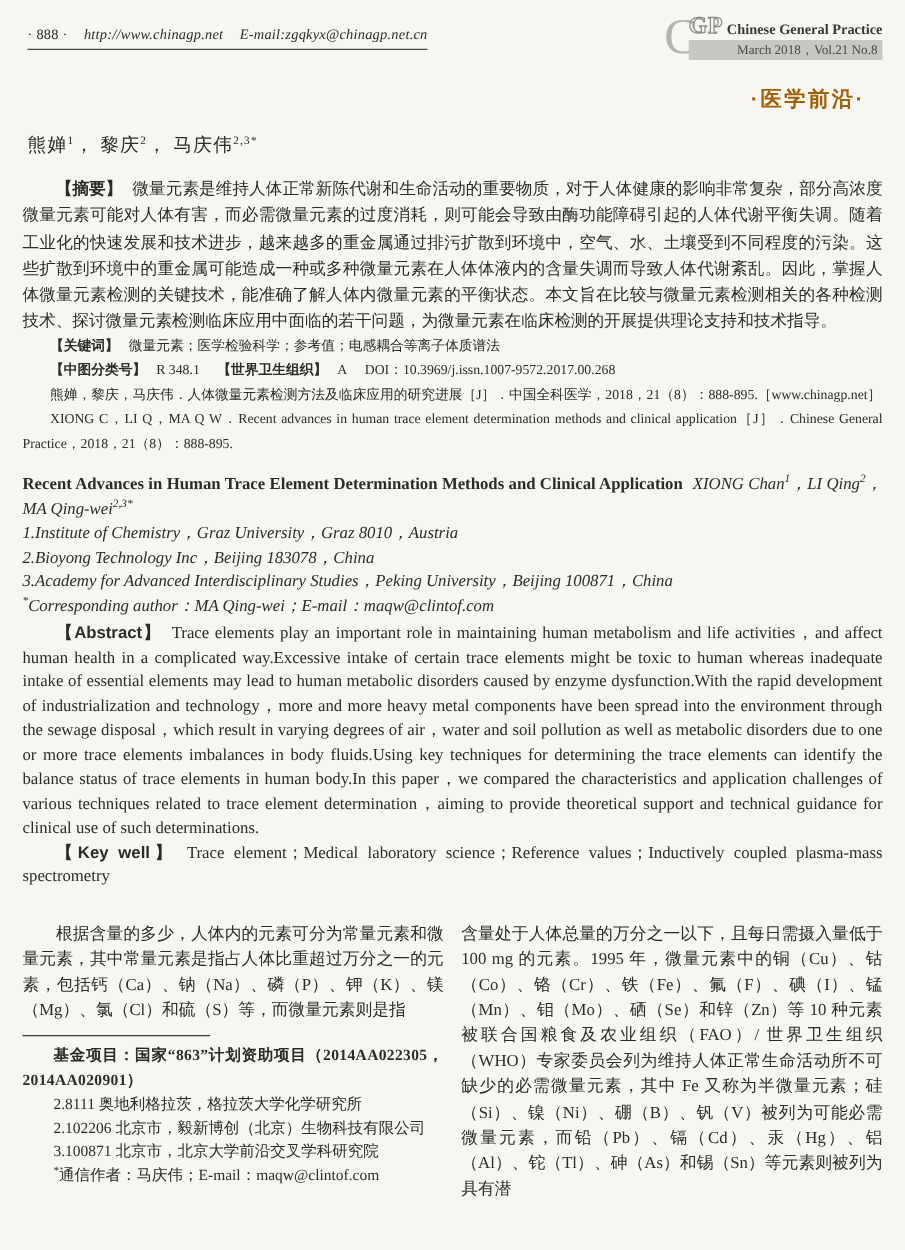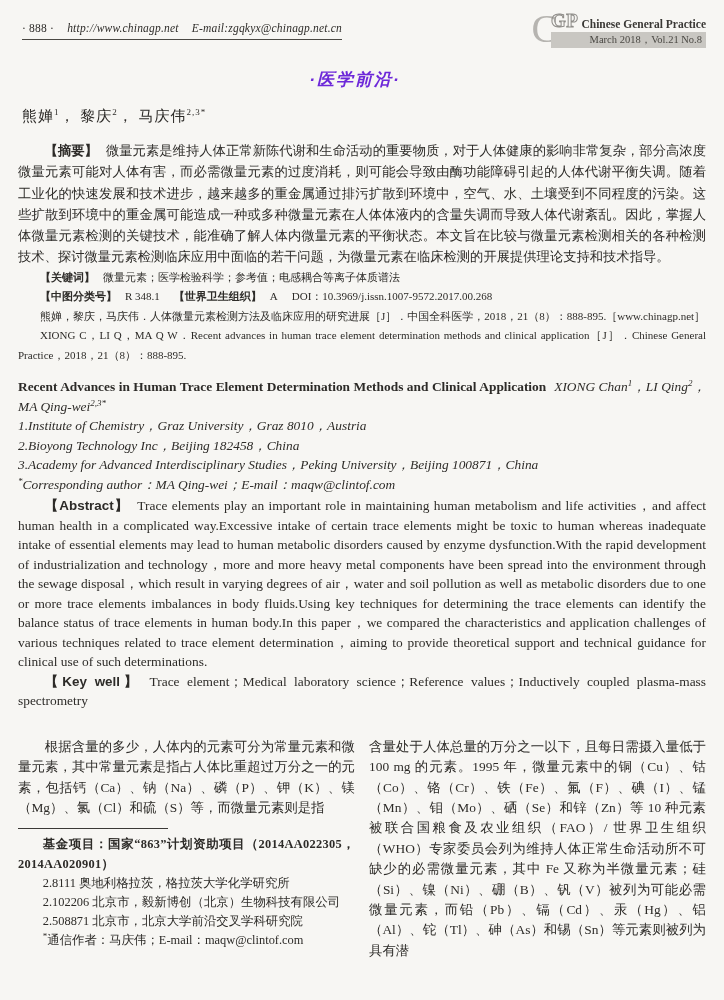--- a/index.html
+++ b/index.html
@@ -37,23 +37,23 @@
     margin-right:3px; line-height:18px;
   }
   .logo-name { font-size:11.5px; font-weight:bold; color:#3a3835; white-space:nowrap; }
   .logo-issue {
     margin-top:2px; background:#c9c7c2; color:#4a4843;
     font-size:10.5px; text-align:right; padding:1px 4px; white-space:nowrap;
   }
 
   
   .section-label {
-    text-align:center; font-family:"Liberation Sans", sans-serif;
+    text-align:right; font-family:"Liberation Sans", sans-serif;
     font-weight:bold; font-size:17px; letter-spacing:2px;
-    margin:20px 14px 0 0; color:#6d28d9;font-style:italic;
+    margin:20px 14px 0 0; color:#a16207;
   }
   .title-zh {
     font-family:"Liberation Sans", sans-serif;
     font-weight:bold; font-size:26px; letter-spacing:1px;
     margin:12px 0 0 2px; color:#1c1a17;
   }
   .authors-zh { margin:16px 0 0 4px; font-size:15px; letter-spacing:1px; }
   sup { font-size:9px; line-height:0; }
 
   
@@ -125,41 +125,41 @@
   </p>
 
   <p class="meta-tight indent">熊婵，黎庆，马庆伟．人体微量元素检测方法及临床应用的研究进展［J］．中国全科医学，2018，21（8）：888-895.［www.chinagp.net］</p>
   <p class="meta-tight indent">XIONG C，LI Q，MA Q W．Recent advances in human trace element determination methods and clinical application［J］．Chinese General Practice，2018，21（8）：888-895.</p>
 
   <div class="en-block">
     <p>
       <span class="en-title">Recent Advances in Human Trace Element Determination Methods and Clinical Application</span><span class="en-authors"><span><span>XIONG Chan</span><sup>1</sup><span>，</span></span><span><span>LI Qing</span><sup>2</sup><span>，</span></span><span><span>MA Qing-wei</span><sup>2,3*</sup><span></span></span></span>
     </p>
     <p class="en-affil">1.Institute of Chemistry，Graz University，Graz 8010，Austria</p>
-    <p class="en-affil">2.Bioyong Technology Inc，Beijing 182458，China</p>
+    <p class="en-affil">2.Bioyong Technology Inc，Beijing 183078，China</p>
     <p class="en-affil">3.Academy for Advanced Interdisciplinary Studies，Peking University，Beijing 100871，China</p>
     <p class="en-affil"><sup>*</sup><span>Corresponding author：MA Qing-wei；E-mail：maqw@clintof.com</span></p>
 
     <p class="en-abstract indent">
       <span class="blabel">【Abstract】</span><span>Trace elements play an important role in maintaining human metabolism and life activities，and affect human health in a complicated way.Excessive intake of certain trace elements might be toxic to human whereas inadequate intake of essential elements may lead to human metabolic disorders caused by enzyme dysfunction.With the rapid development of industrialization and technology，more and more heavy metal components have been spread into the environment through the sewage disposal，which result in varying degrees of air，water and soil pollution as well as metabolic disorders due to one or more trace elements imbalances in body fluids.Using key techniques for determining the trace elements can identify the balance status of trace elements in human body.In this paper，we compared the characteristics and application challenges of various techniques related to trace element determination，aiming to provide theoretical support and technical guidance for clinical use of such determinations.</span>
     </p>
     <p class="en-keywords indent">
       <span class="blabel">【Key well】</span><span>Trace element；Medical laboratory science；Reference values；Inductively coupled plasma-mass spectrometry</span>
     </p>
   </div>
 
   <div class="columns">
     <div class="col">
       <p class="indent">根据含量的多少，人体内的元素可分为常量元素和微量元素，其中常量元素是指占人体比重超过万分之一的元素，包括钙（Ca）、钠（Na）、磷（P）、钾（K）、镁（Mg）、氯（Cl）和硫（S）等，而微量元素则是指</p>
       <div class="footnote">
         <div class="fn-rule"></div>
         <p class="fund">基金项目：国家“863”计划资助项目（2014AA022305，2014AA020901）</p>
         <p class="fn-line">2.8111 奥地利格拉茨，格拉茨大学化学研究所</p>
         <p class="fn-line">2.102206 北京市，毅新博创（北京）生物科技有限公司</p>
-        <p class="fn-line">2.508871 北京市，北京大学前沿交叉学科研究院</p>
+        <p class="fn-line">3.100871 北京市，北京大学前沿交叉学科研究院</p>
         <p class="fn-line"><sup>*</sup><span>通信作者：马庆伟；E-mail：maqw@clintof.com</span></p>
       </div>
     </div>
     <div class="col">
       <p>含量处于人体总量的万分之一以下，且每日需摄入量低于 100 mg 的元素。1995 年，微量元素中的铜（Cu）、钴（Co）、铬（Cr）、铁（Fe）、氟（F）、碘（I）、锰（Mn）、钼（Mo）、硒（Se）和锌（Zn）等 10 种元素被联合国粮食及农业组织（FAO）/ 世界卫生组织（WHO）专家委员会列为维持人体正常生命活动所不可缺少的必需微量元素，其中 Fe 又称为半微量元素；硅（Si）、镍（Ni）、硼（B）、钒（V）被列为可能必需微量元素，而铅（Pb）、镉（Cd）、汞（Hg）、铝（Al）、铊（Tl）、砷（As）和锡（Sn）等元素则被列为具有潜</p>
     </div>
   </div>
 
 </div>
 

